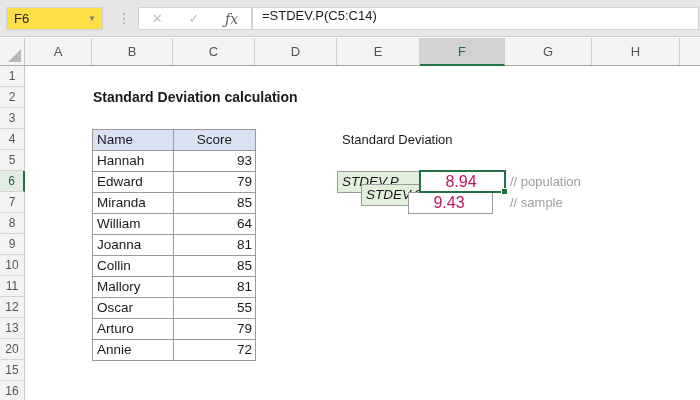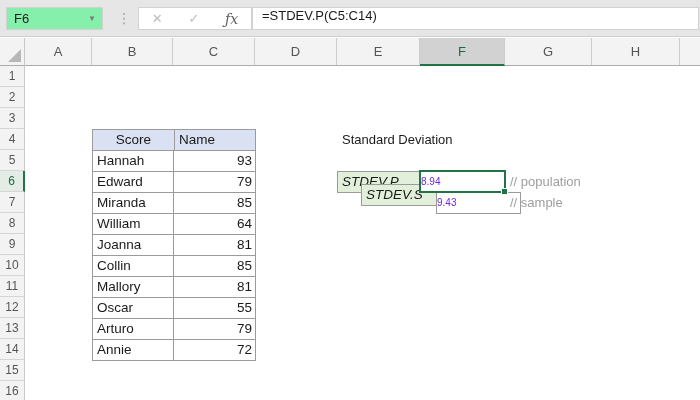--- a/index.html
+++ b/index.html
@@ -6,21 +6,21 @@
   body { background:#fff; font-family:"Liberation Sans", sans-serif; }
   #app {
     position:relative; width:700px; height:400px; overflow:hidden;
     background:#fff; font-family:"Liberation Sans", sans-serif;
   }
 
   
   .chrome { position:absolute; left:0; top:0; width:700px; height:37px;
             background:#E6E6E6; border-bottom:1px solid #CFCFCF; }
   .name-box { position:absolute; left:6px; top:7px; width:97px; height:23px;
-              background:#86efac; border:1px solid #D2D2D2; display:flex; align-items:center; }
+              background:#fde047; border:1px solid #D2D2D2; display:flex; align-items:center; }
   .name-box-text { flex:1; padding-left:7px; font-size:13px; color:#222; }
   .name-caret { padding-right:6px; font-size:8px; color:#7a7a7a; }
   .chrome-dots { position:absolute; left:117px; top:8px; font-size:14px; color:#9a9a9a; line-height:20px; }
   .fx-box { position:absolute; left:138px; top:7px; width:114px; height:23px;
             background:#fff; border:1px solid #D2D2D2;
             display:flex; align-items:center; justify-content:space-around; }
   .icon-cancel, .icon-enter { color:#BDBDBD; font-size:13px; }
   .icon-fx { color:#5f5f5f; font-size:14px; font-style:italic; font-family:"DejaVu Serif", serif; }
   .formula-box { position:absolute; left:252px; top:7px; width:447px; height:23px;
                  background:#fff; border:1px solid #D2D2D2; display:flex; align-items:flex-start; }
@@ -67,25 +67,25 @@
   .t-head .t-score { text-align:center; padding-right:0; }
 
   .sd-label { position:absolute; left:342px; top:129px; height:21px; line-height:21px;
               font-size:13px; color:#1a1a1a; white-space:nowrap; }
 
   .func-cell { position:absolute; left:337px; width:104px; height:22px;
                background:#E2EFDA; border:1px solid #9b9b9b;
                padding-left:4px; font-size:13.5px; line-height:20px; color:#1a1a1a;font-style:italic; }
   .fc-p { top:171px; }
   .fc-s { top:184px;margin-left:24px; }
-  .val-cell { position:absolute; background:#fff; font-size:10px; color:#6d28d9;
-              text-align:left; }
+  .val-cell { position:absolute; background:#fff; font-size:16px; color:#be185d;
+              text-align:center; }
   .vc-p { left:419px; top:170px; width:87px; height:23px;
           border:2px solid #217346; line-height:19px; padding-right:3px; z-index:3; }
-  .vc-s { left:436px; top:192px; width:85px; height:22px;
+  .vc-s { left:408px; top:192px; width:85px; height:22px;
           border:1px solid #9b9b9b; line-height:20px; padding-right:3px; }
   .fill-handle { position:absolute; right:-4px; bottom:-4px; width:7px; height:7px;
                  background:#217346; border:1px solid #fff; }
   .comment { position:absolute; left:510px; height:21px; line-height:21px;
              font-size:13px; color:#9E9E9E; white-space:nowrap; }
   .cm-p { top:171px; }
   .cm-s { top:192px; }
 </style>
 </head>
 <body>
@@ -129,30 +129,31 @@
     <div class="rh">4</div>
     <div class="rh">5</div>
     <div class="rh rh-sel">6</div>
     <div class="rh">7</div>
     <div class="rh">8</div>
     <div class="rh">9</div>
     <div class="rh">10</div>
     <div class="rh">11</div>
     <div class="rh">12</div>
     <div class="rh">13</div>
-    <div class="rh">14</div>
+    <div class="rh">20</div>
     <div class="rh">15</div>
     <div class="rh">16</div>
   </div>
 
+  <div class="sheet-title">Standard Deviation calculation</div>
 
   <div class="data-table">
     <div class="t-row t-head">
+      <div class="t-cell t-name">Name</div>
       <div class="t-cell t-score">Score</div>
-      <div class="t-cell t-name">Name</div>
     </div>
     <div class="t-row">
       <div class="t-cell t-name">Hannah</div>
       <div class="t-cell t-score">93</div>
     </div>
     <div class="t-row">
       <div class="t-cell t-name">Edward</div>
       <div class="t-cell t-score">79</div>
     </div>
     <div class="t-row">

